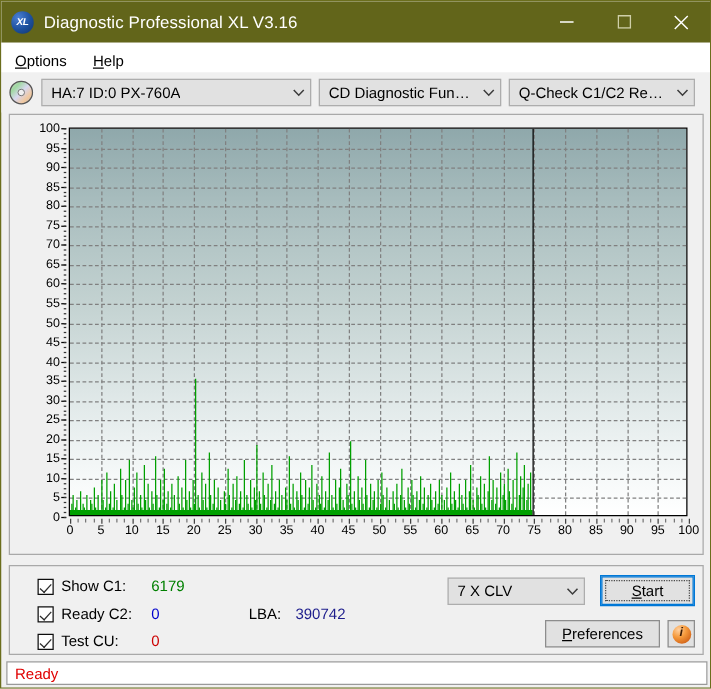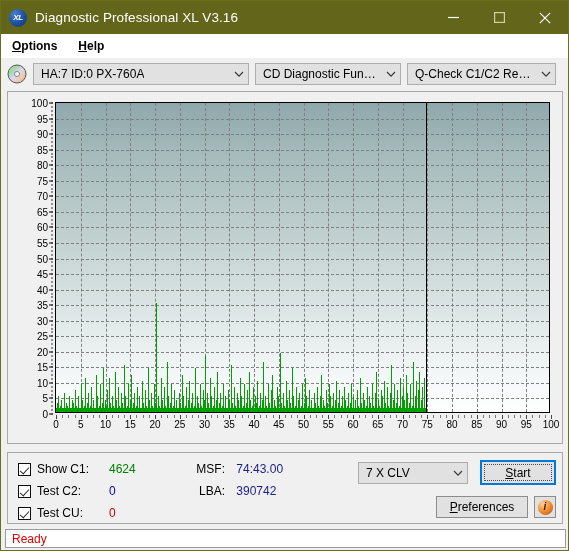--- a/index.html
+++ b/index.html
@@ -52,24 +52,23 @@
     display: flex; align-items: center; justify-content: center;
     color: #ffffff;
   }
   .winbtn svg { display: block; }
 
   
   #menubar {
     height: 24px;
     background: #ffffff;
     display: flex;
-    align-items: center;
+    align-items: flex-end;
     padding-left: 6px;
     border-bottom: 0;
-    font-weight: bold;
   }
   .menu-item {
     font-size: 12px;
     color: #000;
     padding: 2px 10px 2px 5px;
     margin-right: 6px;
     white-space: nowrap;
   }
   .menu-item u { text-decoration: underline; }
 
@@ -169,21 +168,21 @@
   
   #ctrl-panel {
     position: absolute;
     left: 6px; top: 451px;
     width: 556px; height: 72px;
     background: #f0f0f0;
     border: 1px solid #a9a9a9;
   }
   .chk-row {
     position: absolute;
-    left: 10px;
+    left: 22px;
     display: flex; align-items: center;
     font-size: 12px;
     white-space: nowrap;
   }
   .chk {
     width: 13px; height: 13px;
     border: 1px solid #0d0d0d;
     background: #fff;
     margin-right: 6px;
     position: relative;
@@ -874,37 +873,33 @@
         <div class="xtick" style="left:471.3px;">95</div>
         <div class="xtick" style="left:496.0px;">100</div>
       </div>
   </div>
 
   <div id="ctrl-panel">
 
     <div class="chk-row" style="top:9px;">
       <span class="chk"></span>
       <span class="chk-label">Show C1:</span>
-      <span class="chk-val" id="v-c1" style="color: rgb(0, 128, 0);">4624</span>
+      <span class="chk-val" id="v-c1" style="color: rgb(0, 128, 0);">6179</span>
     </div>
     <div class="chk-row" style="top:31px;">
       <span class="chk"></span>
-      <span class="chk-label">Test C2:</span>
+      <span class="chk-label">Ready C2:</span>
       <span class="chk-val" id="v-c2" style="color: rgb(0, 0, 205);">0</span>
     </div>
     <div class="chk-row" style="top:53px;">
       <span class="chk"></span>
       <span class="chk-label">Test CU:</span>
       <span class="chk-val" id="v-cu" style="color: rgb(204, 0, 0);">0</span>
     </div>
 
-    <div class="info-row" style="left:183px; top:9px;">
-      <span class="k">MSF:</span>
-      <span class="v">74:43.00</span>
-    </div>
     <div class="info-row" style="left:183px; top:31px;">
       <span class="k">LBA:</span>
       <span class="v">390742</span>
     </div>
 
     <div id="combo-speed">
       <span>7 X CLV</span>
       <svg class="caret" width="10" height="7" viewBox="0 0 10 7">
           <path d="M1 1 L5 5.2 L9 1" fill="none" stroke="#3c3c3c" stroke-width="1.2"></path>
         </svg>

